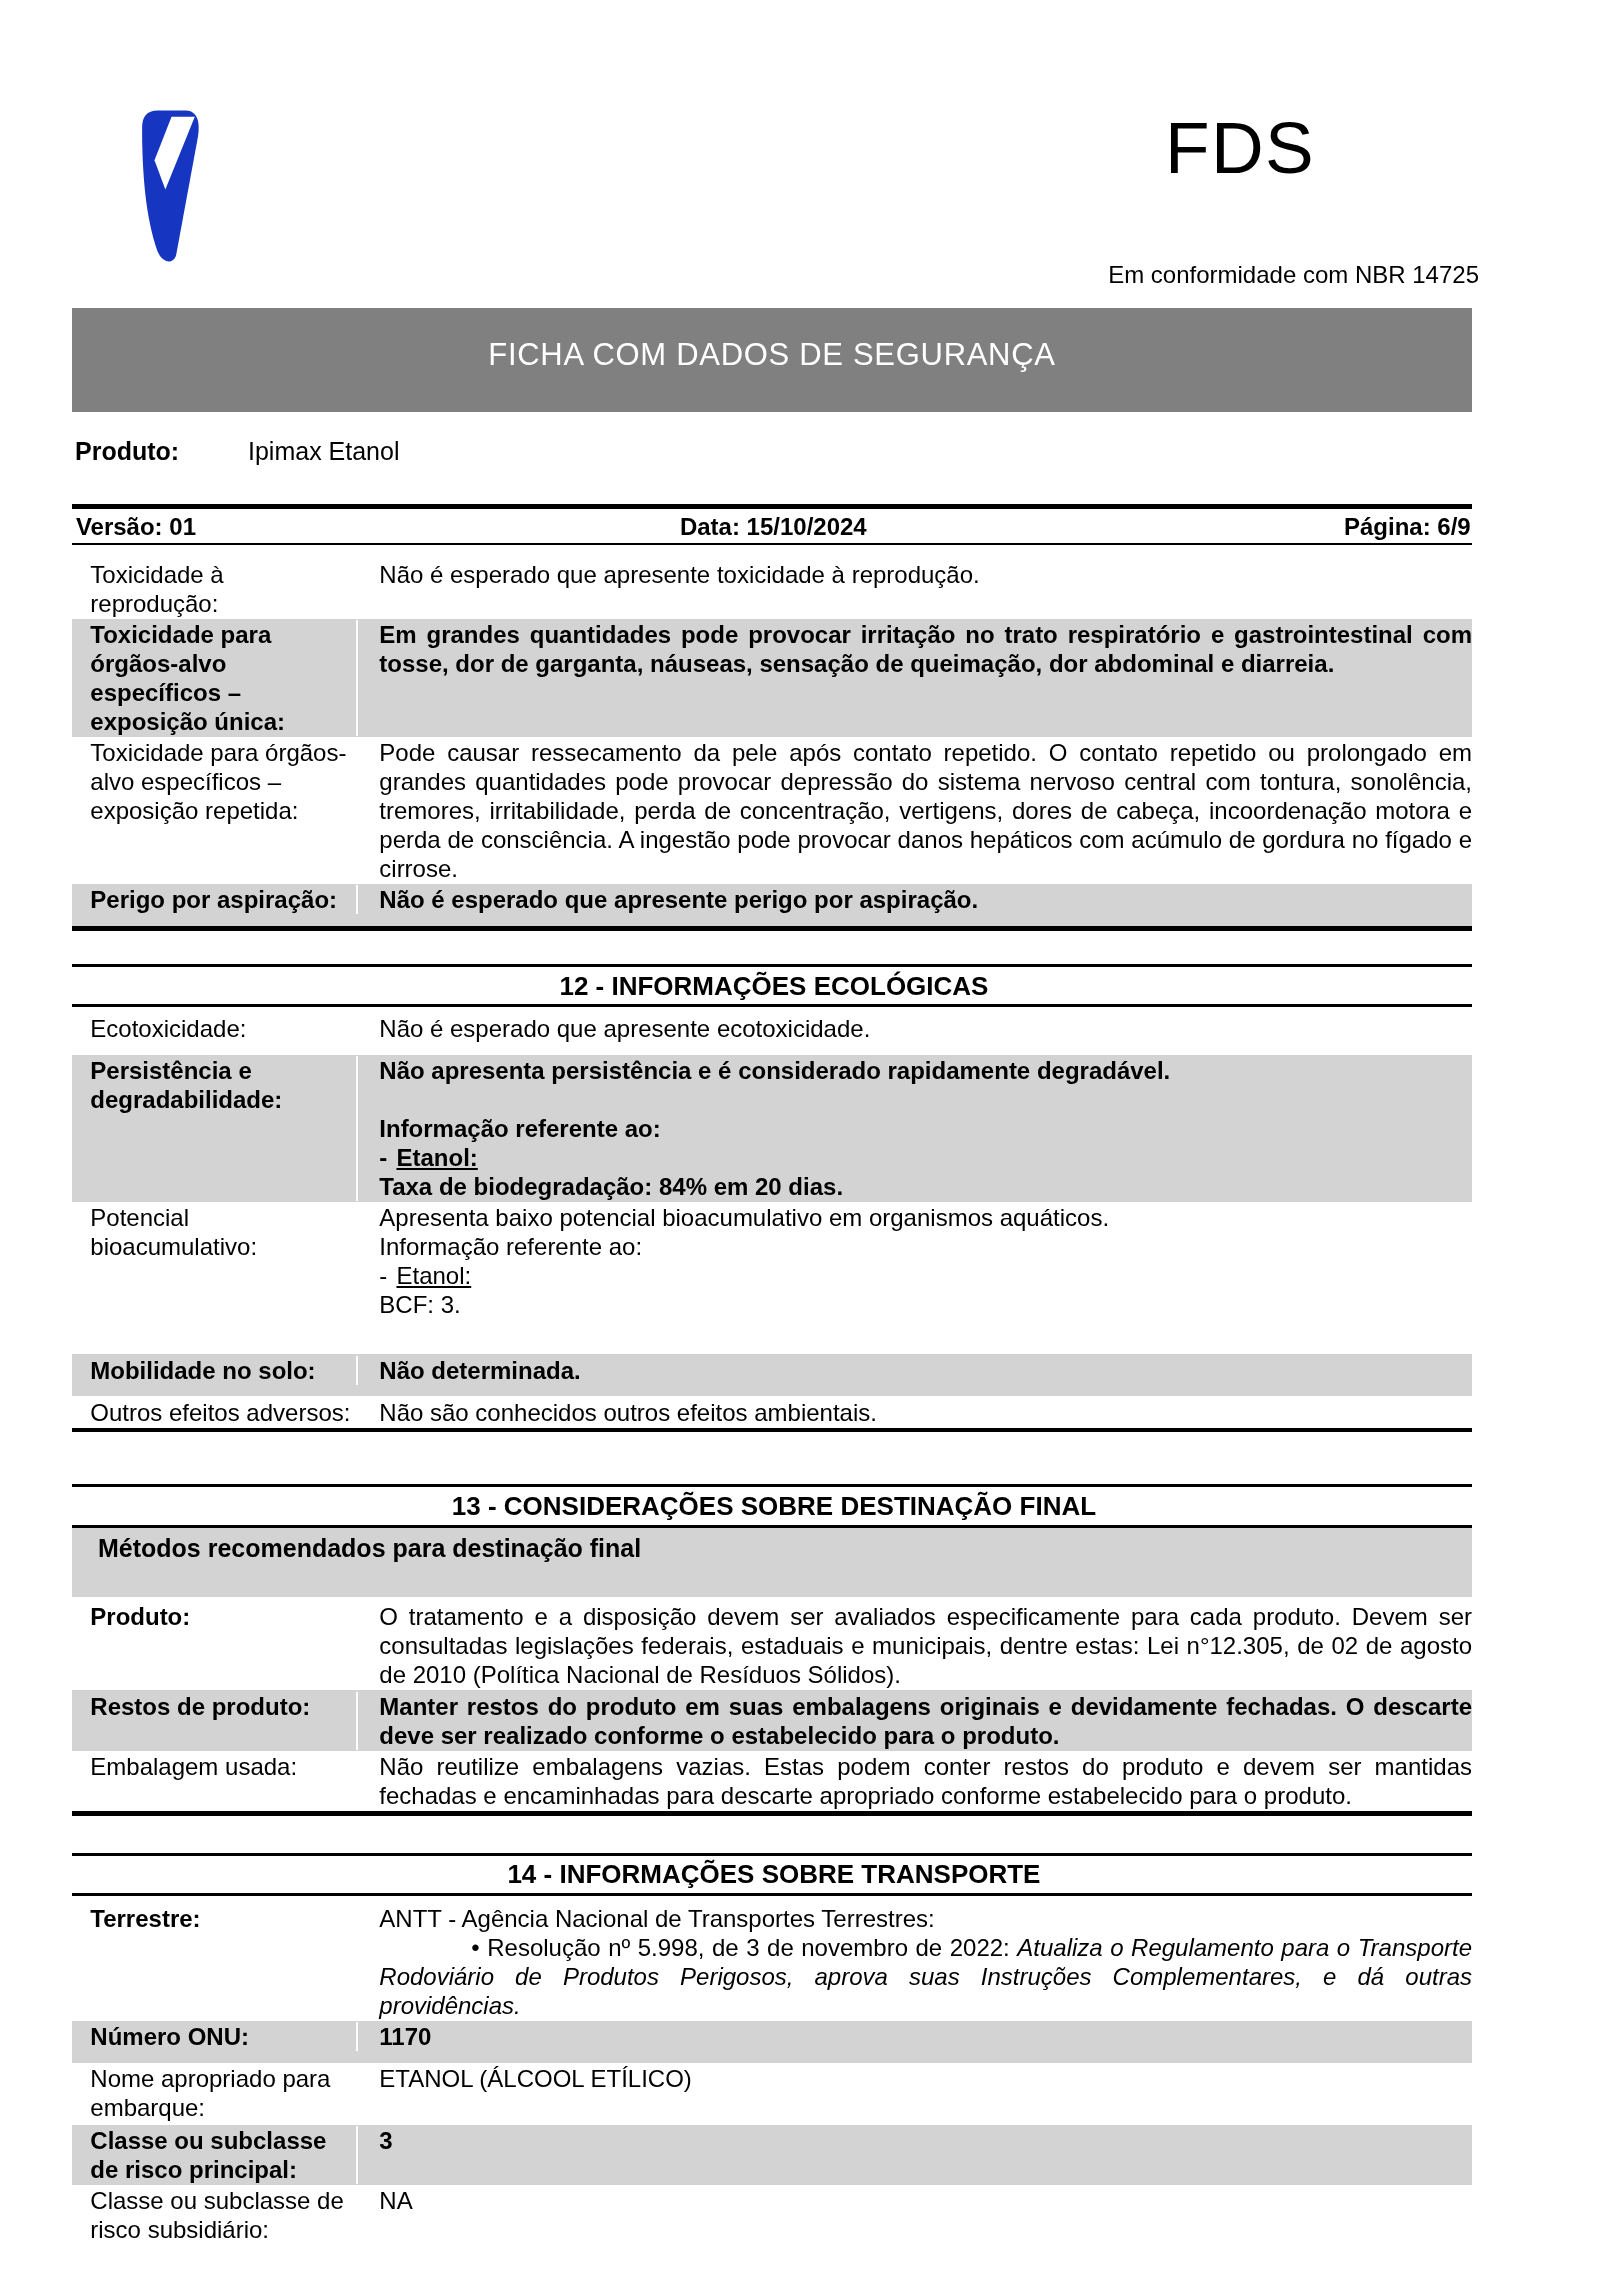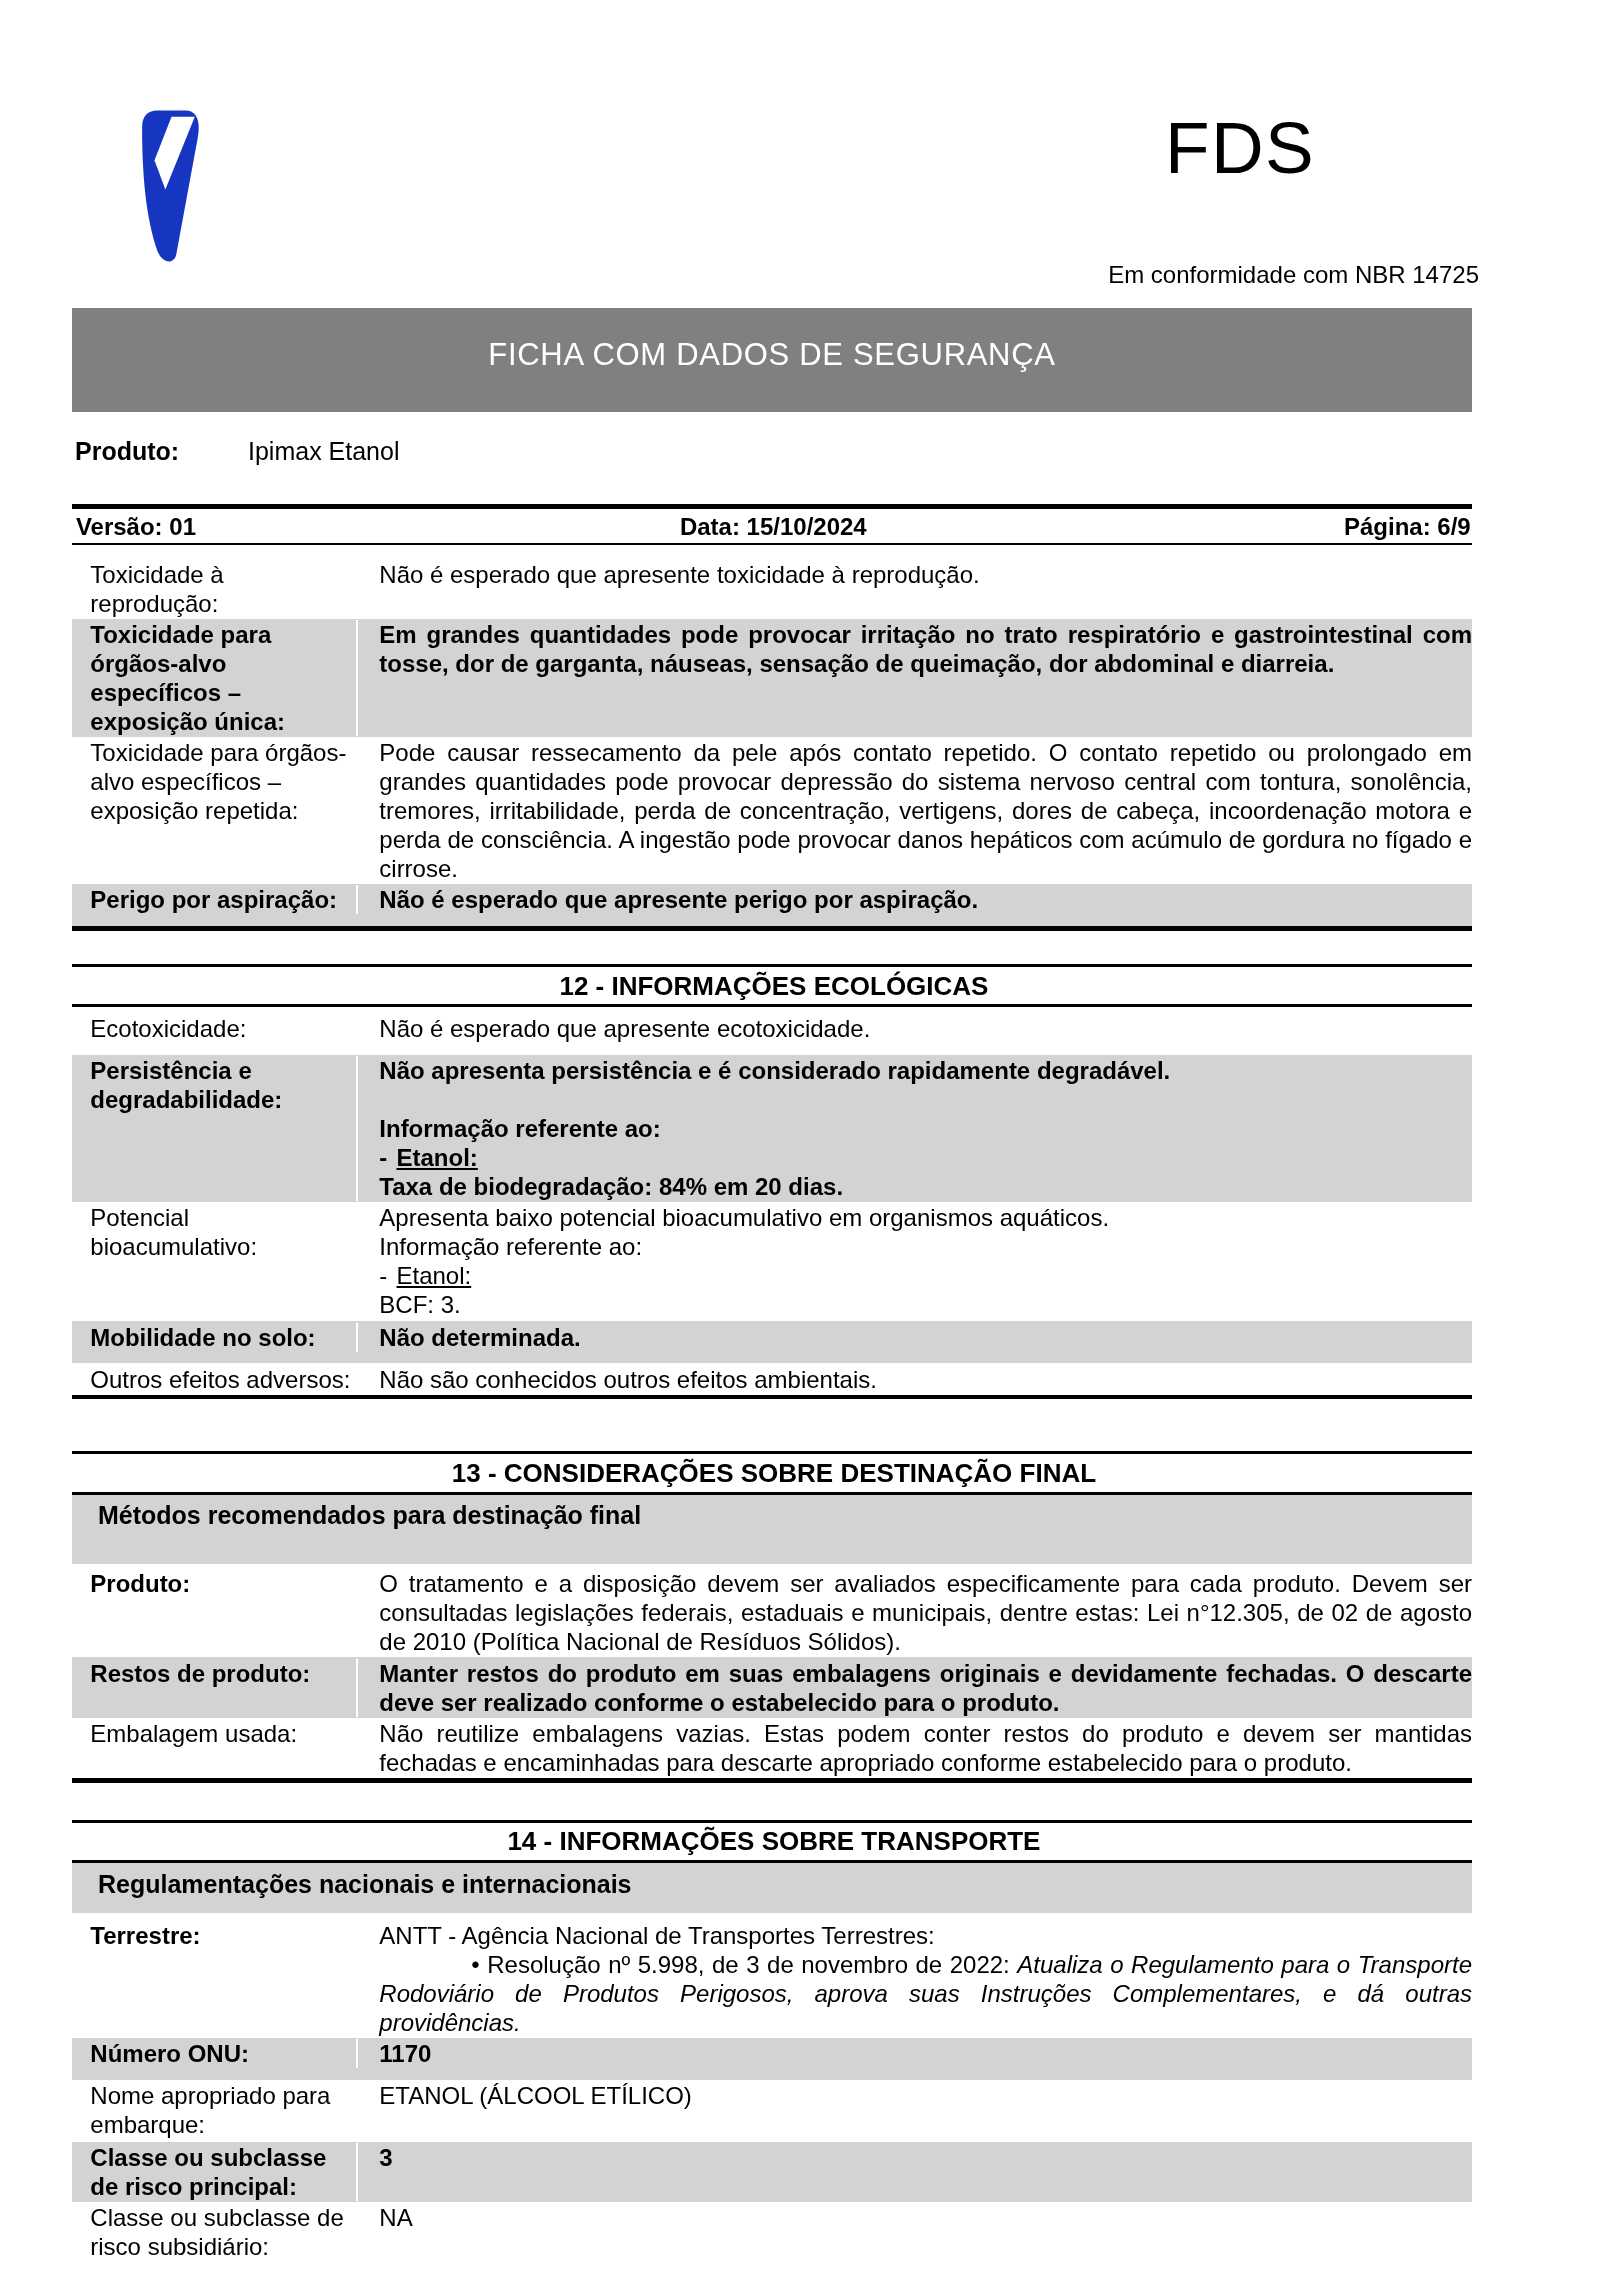--- a/index.html
+++ b/index.html
@@ -30,21 +30,21 @@
   .meta-row .m-c{text-align:center;}
   .meta-row .m-r{text-align:right;}
   .tbl{margin-top:13px;}
   .row{display:flex;padding:1.3px 0 2.6px;}
   .row.shade{background:var(--row-shade,#d3d3d3);font-weight:bold;}
   .lab{flex:0 0 266px;padding-left:18.3px;border-right:2.6px solid #fff;}
   .lab.b{font-weight:bold;}
   .val{flex:1;padding-left:21px;text-align:justify;}
   .pb-sm{padding-bottom:1px;}
   .pb-md{padding-bottom:11.8px;}
-  .pb-lg{padding-bottom:2px;}
+  .pb-lg{padding-bottom:35px;}
   .rule-close{height:4.6px;background:#000;}
   .sec-title{font-weight:bold;font-size:26px;line-height:31px;
              border-top:3.9px solid #000;border-bottom:3.9px solid #000;
              padding:3.9px 0 2.6px 3.9px;text-align:center;}
   .mt-sm{margin-top:33px;}
   .subhead{background:var(--row-shade,#d3d3d3);font-weight:bold;font-size:25px;
            padding:6.5px 0 14.4px 26px;}
   .subhead.tall{padding-bottom:34px;}
   .blank-line{height:29px;}
   .ul{text-decoration:underline;}
@@ -155,21 +155,20 @@
         <div class="row pb-sm">
           <div class="lab">Embalagem usada:</div>
           <div class="val">Não reutilize embalagens vazias. Estas podem conter restos do produto e devem ser mantidas fechadas e encaminhadas para descarte apropriado conforme estabelecido para o produto.</div>
         </div>
         <div class="rule-close"></div>
       </div>
     </section>
 
     <section>
       <h2 class="sec-title" style="margin:37px 0 0 0;">14 - INFORMAÇÕES SOBRE TRANSPORTE</h2>
-      <div class="subhead">Regulamentações nacionais e internacionais</div>
       <div class="tbl" style="margin-top:6.5px;">
         <div class="row pb-sm">
           <div class="lab b">Terrestre:</div>
           <div class="val">
             <div>ANTT - Agência Nacional de Transportes Terrestres:</div>
             <div class="bullet-para"><span>• Resolução nº 5.998, de 3 de novembro de 2022: </span><span class="it">Atualiza o Regulamento para o Transporte Rodoviário de Produtos Perigosos, aprova suas Instruções Complementares, e dá outras providências.</span></div>
           </div>
         </div>
         <div class="row shade pb-md">
           <div class="lab">Número ONU:</div>

